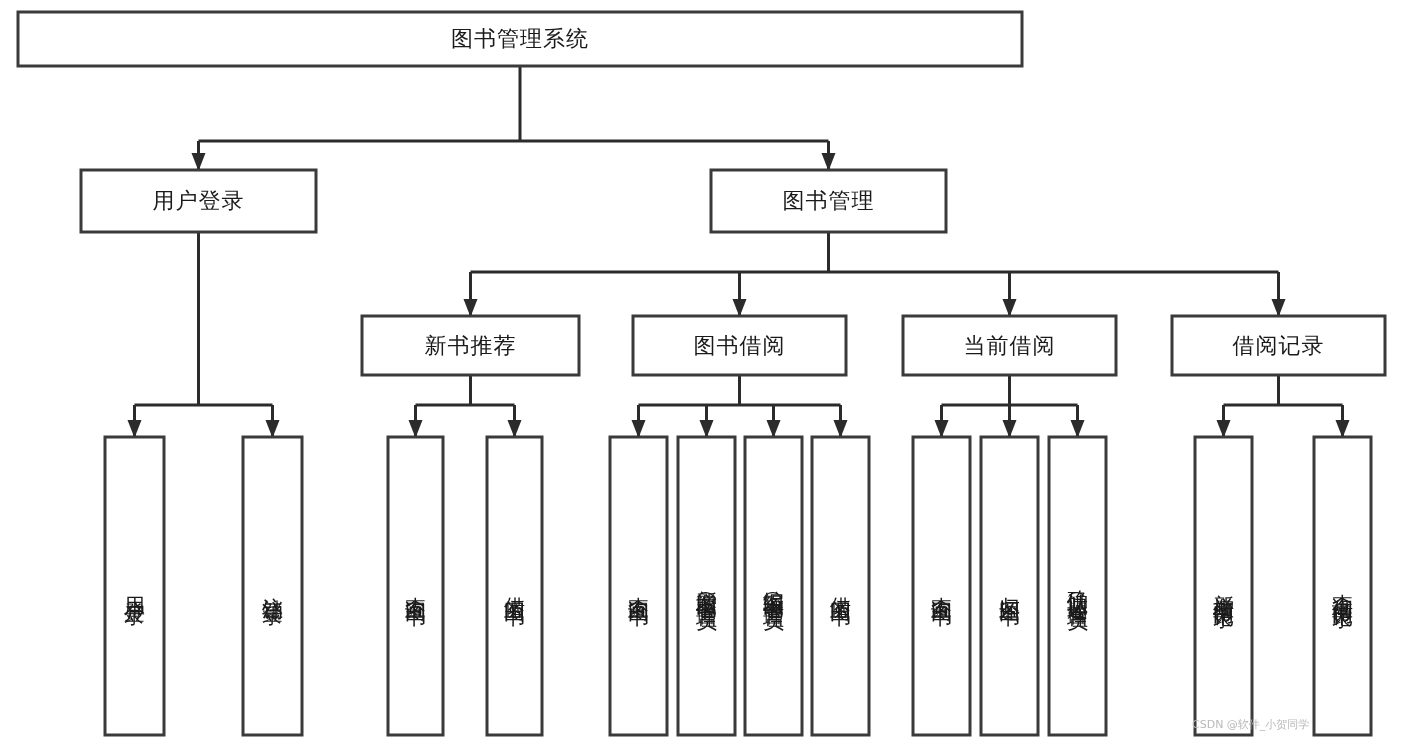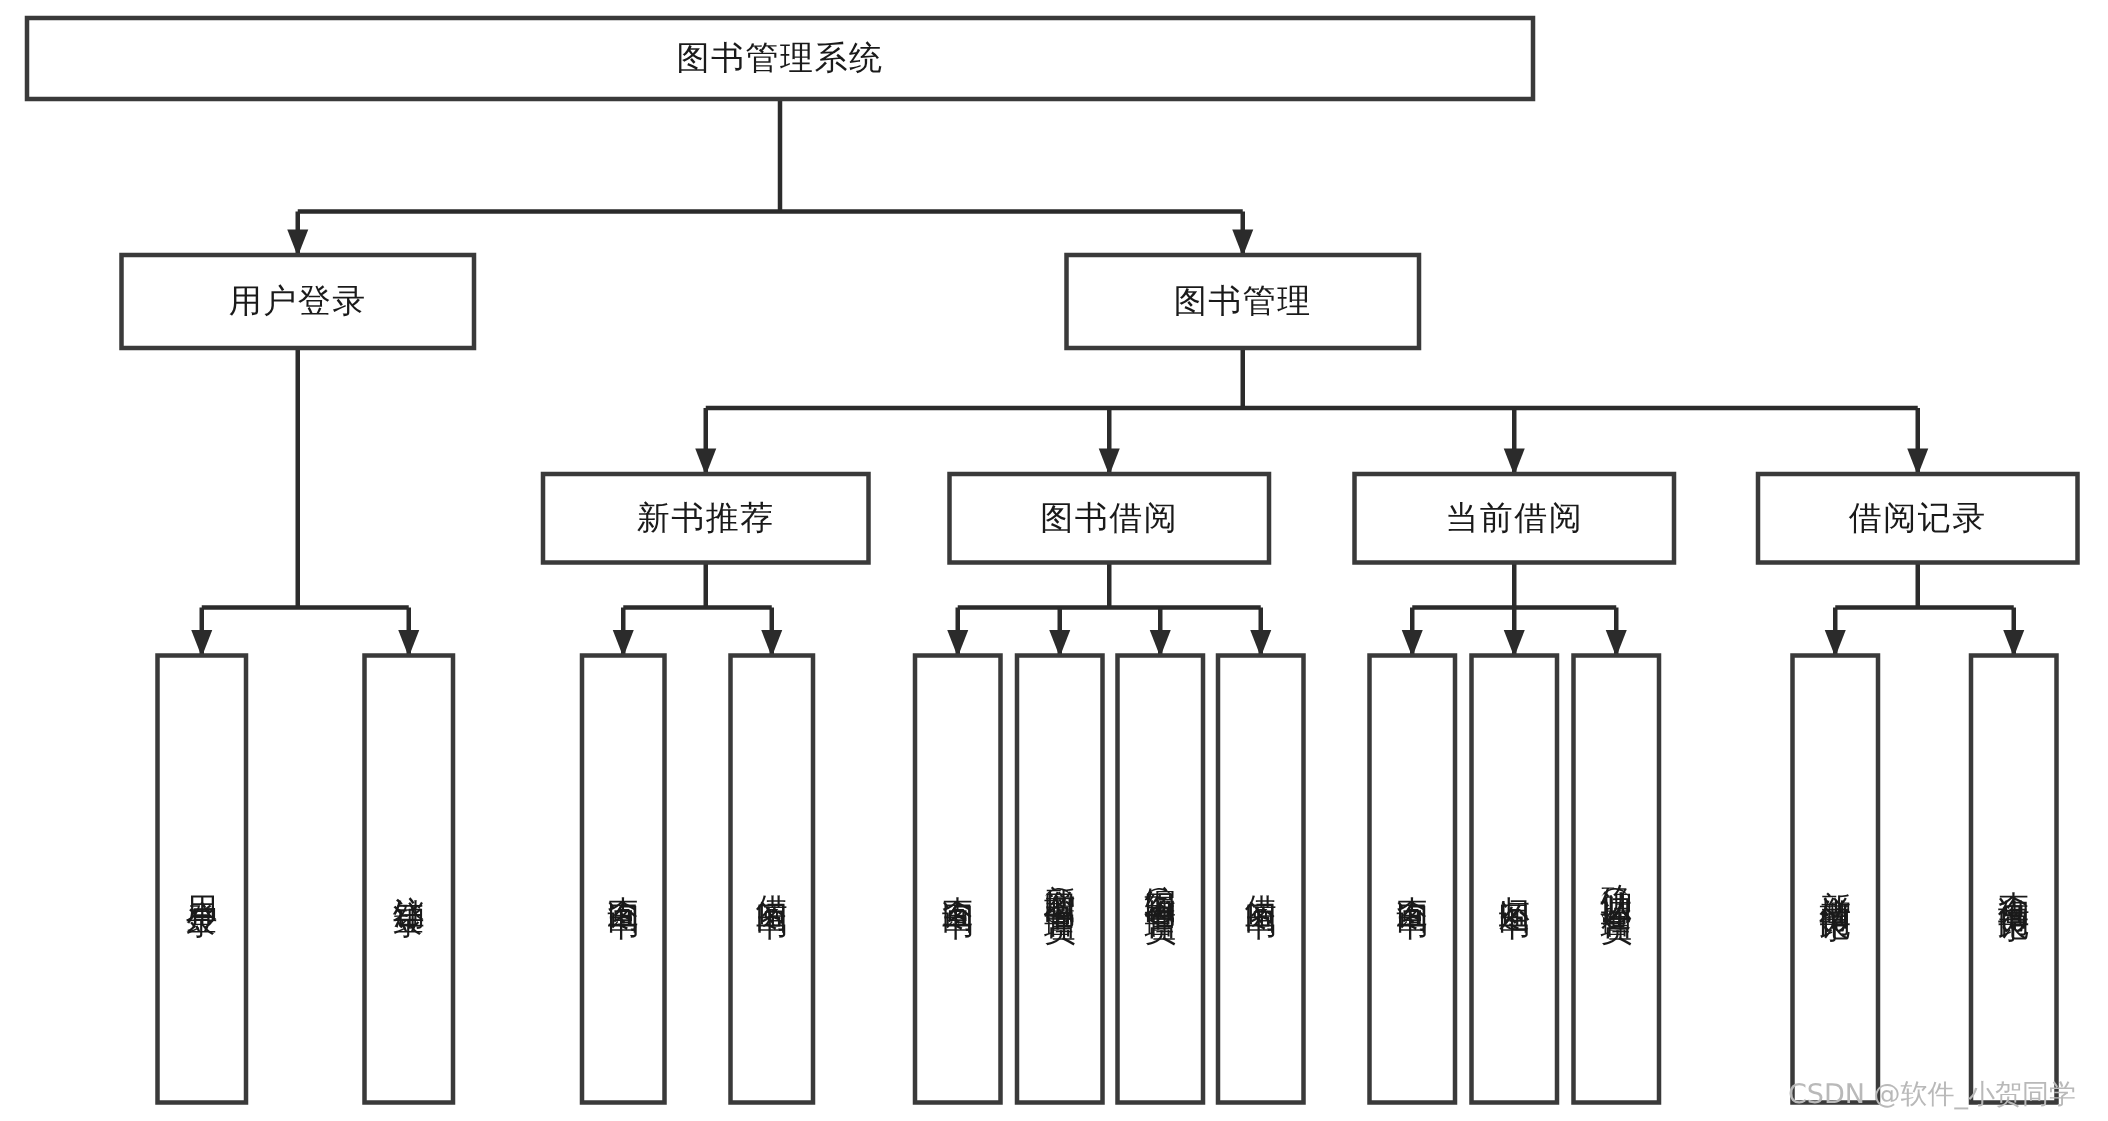--- a/index.html
+++ b/index.html
@@ -56,21 +56,21 @@
     font-size: 21px;
     line-height: 1.05;
     color: #1a1a1a;
     letter-spacing: 3px;
     white-space: nowrap;
     pointer-events: none;
   }
   .watermark {
     position: absolute;
     font-family: "DejaVu Sans", "Liberation Sans", sans-serif;
-    font-size: 18px;
+    font-size: 11px;
     color: #b9b9b9;
     white-space: nowrap;
   }
 </style>
 </head>
 <body>
 
 <div id="diagram-root">
 
   <svg class="diagram-canvas" viewBox="0 0 1405 747">

